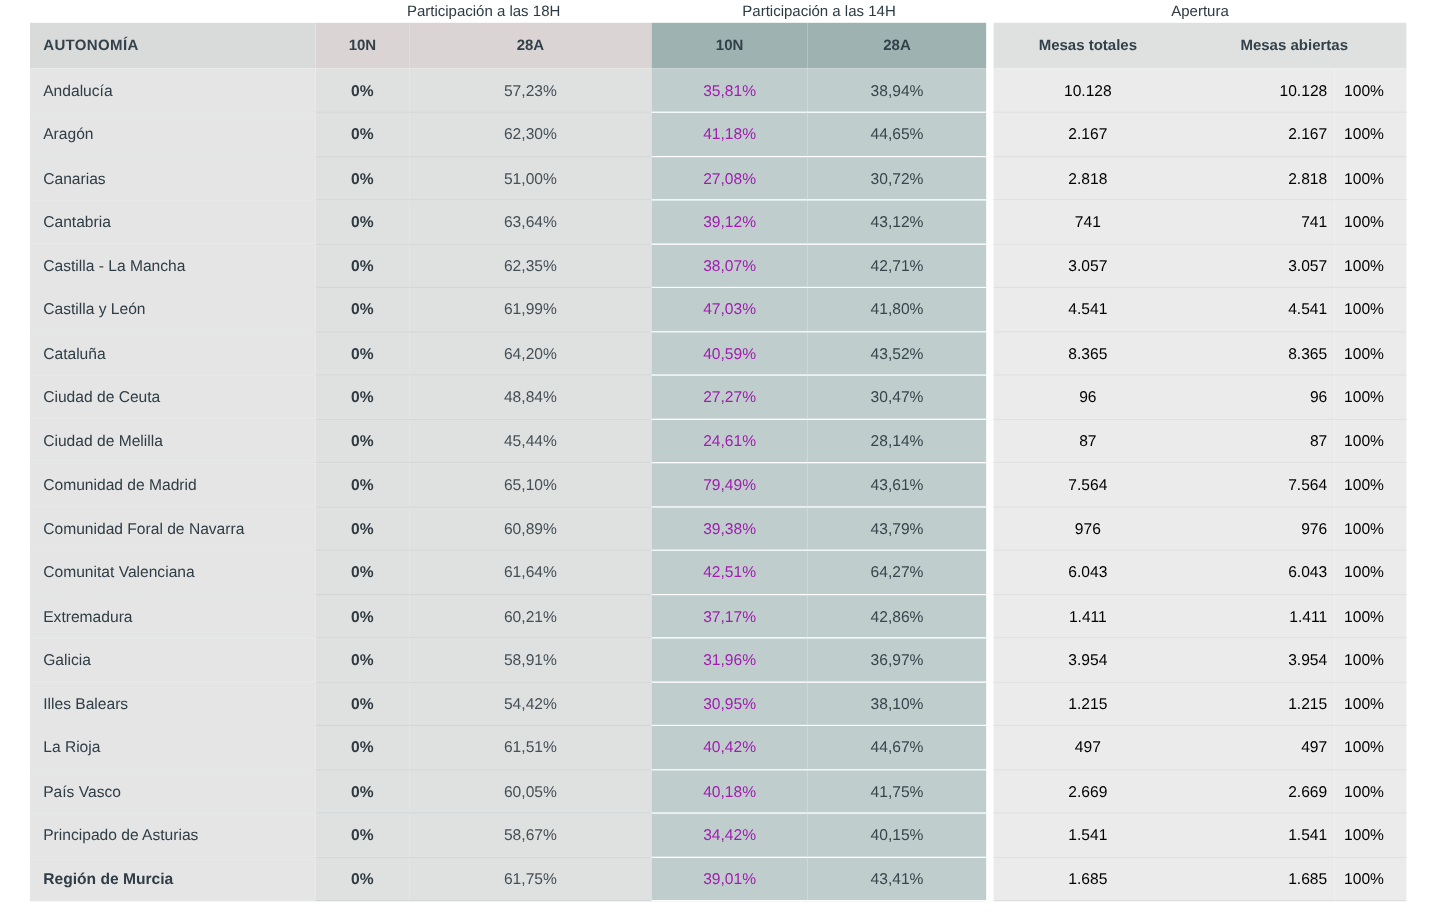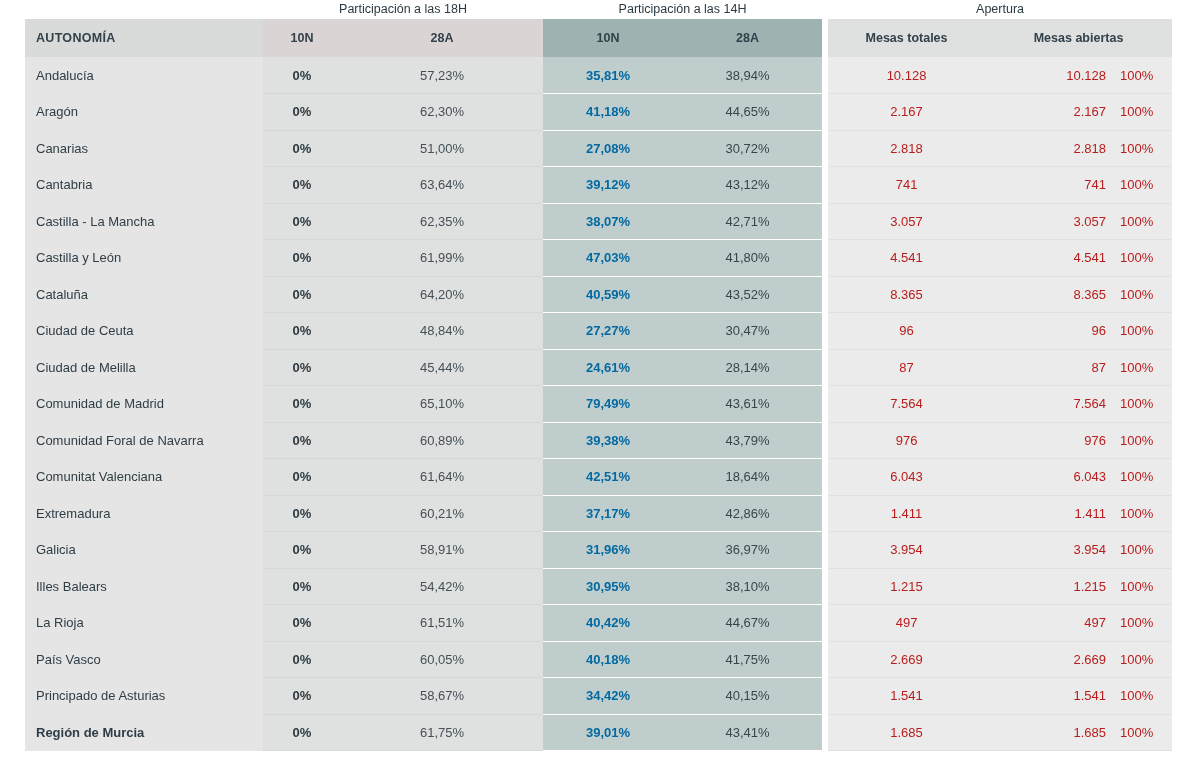--- a/index.html
+++ b/index.html
@@ -94,26 +94,26 @@
     text-align: center;
     color: #454f56;
   }
   td.v18.bold { font-weight: 700; color: #2f3a41; }
   td.v14 {
     background: #bfcecd;
     border-bottom: 1px solid #ffffff;
     text-align: center;
     color: #38454c;
   }
-  td.v14.bold { font-weight: 700; color: #0369a1; }
+  td.v14.bold { font-weight: 400; color: #a21caf; }
   td.gapcell { background: #ffffff; }
   td.ap {
     background: #ebebeb;
     border-bottom: 1px solid #e0e0e0;
-    color: #b91c1c;
+    color: #000000;
   }
   td.ap.tot { text-align: center; }
   td.ap.abi { text-align: right; padding-right: 6px; }
   td.ap.pct { text-align: left;  padding-left: 8px; }
 
   tbody tr:last-child td.name { border-bottom: 1px solid #e4e6e6; font-weight: bold; }
 </style>
 </head>
 <body>
 
@@ -273,21 +273,21 @@
           <td class="gapcell"></td>
           <td class="ap tot">976</td>
           <td class="ap abi">976</td>
           <td class="ap pct">100%</td>
         </tr>
         <tr>
           <td class="name">Comunitat Valenciana</td>
           <td class="v18 bold">0%</td>
           <td class="v18">61,64%</td>
           <td class="v14 bold">42,51%</td>
-          <td class="v14">18,64%</td>
+          <td class="v14">64,27%</td>
           <td class="gapcell"></td>
           <td class="ap tot">6.043</td>
           <td class="ap abi">6.043</td>
           <td class="ap pct">100%</td>
         </tr>
         <tr>
           <td class="name">Extremadura</td>
           <td class="v18 bold">0%</td>
           <td class="v18">60,21%</td>
           <td class="v14 bold">37,17%</td>

